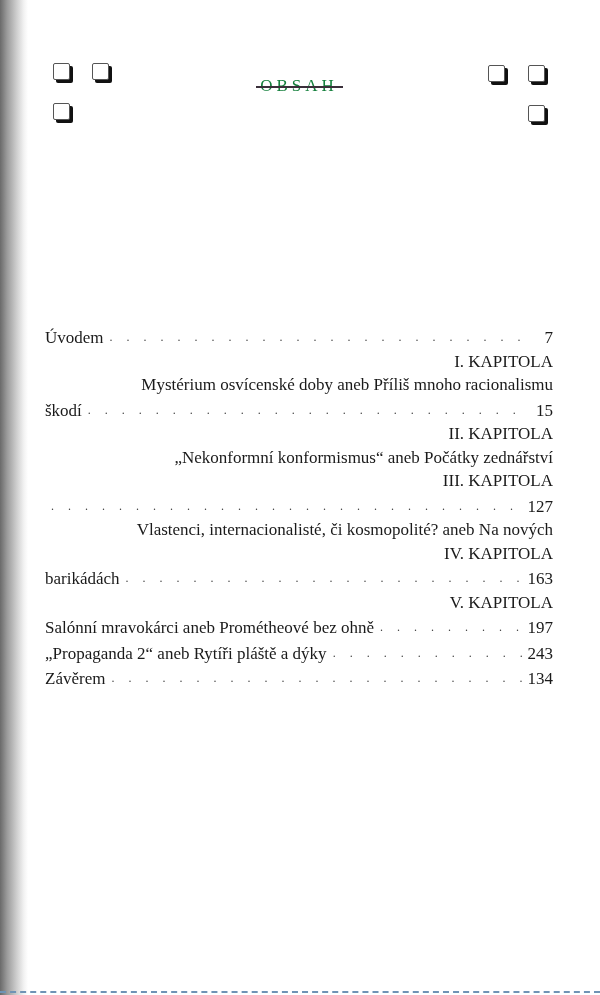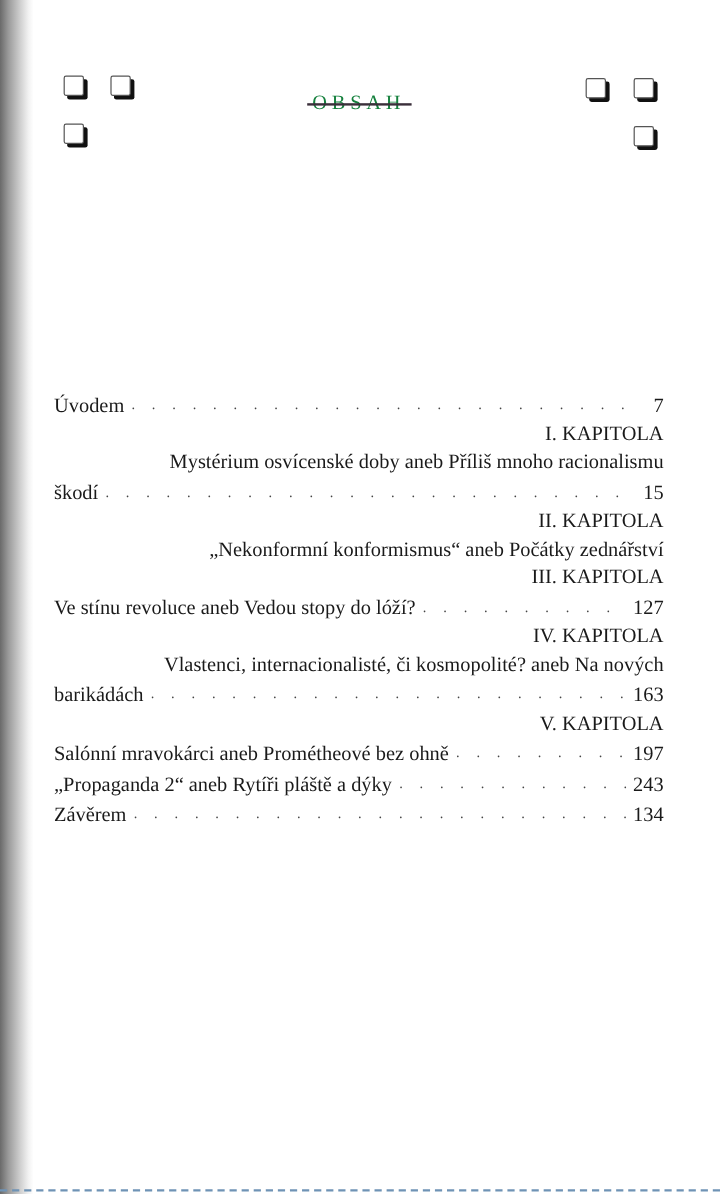--- a/index.html
+++ b/index.html
@@ -133,27 +133,26 @@
       <span class="toc-text">škodí</span>
       <span class="toc-leader"></span>
       <span class="toc-page">15</span>
     </div>
 
     <div class="toc-heading">II. KAPITOLA</div>
     <div class="toc-heading">„Nekonformní konformismus“ aneb Počátky zednářství</div>
 
     <div class="toc-heading">III. KAPITOLA</div>
     <div class="toc-row">
-      <span class="toc-text">Ve stínu revoluce aneb Vedou stopy do lóží?</span>
       <span class="toc-leader"></span>
       <span class="toc-page">127</span>
     </div>
 
+    <div class="toc-heading">Vlastenci, internacionalisté, či kosmopolité? aneb Na nových</div>
     <div class="toc-heading">IV. KAPITOLA</div>
-    <div class="toc-heading">Vlastenci, internacionalisté, či kosmopolité? aneb Na nových</div>
     <div class="toc-row">
       <span class="toc-text">barikádách</span>
       <span class="toc-leader"></span>
       <span class="toc-page">163</span>
     </div>
 
     <div class="toc-heading">V. KAPITOLA</div>
     <div class="toc-row">
       <span class="toc-text">Salónní mravokárci aneb Prométheové bez ohně</span>
       <span class="toc-leader"></span>

